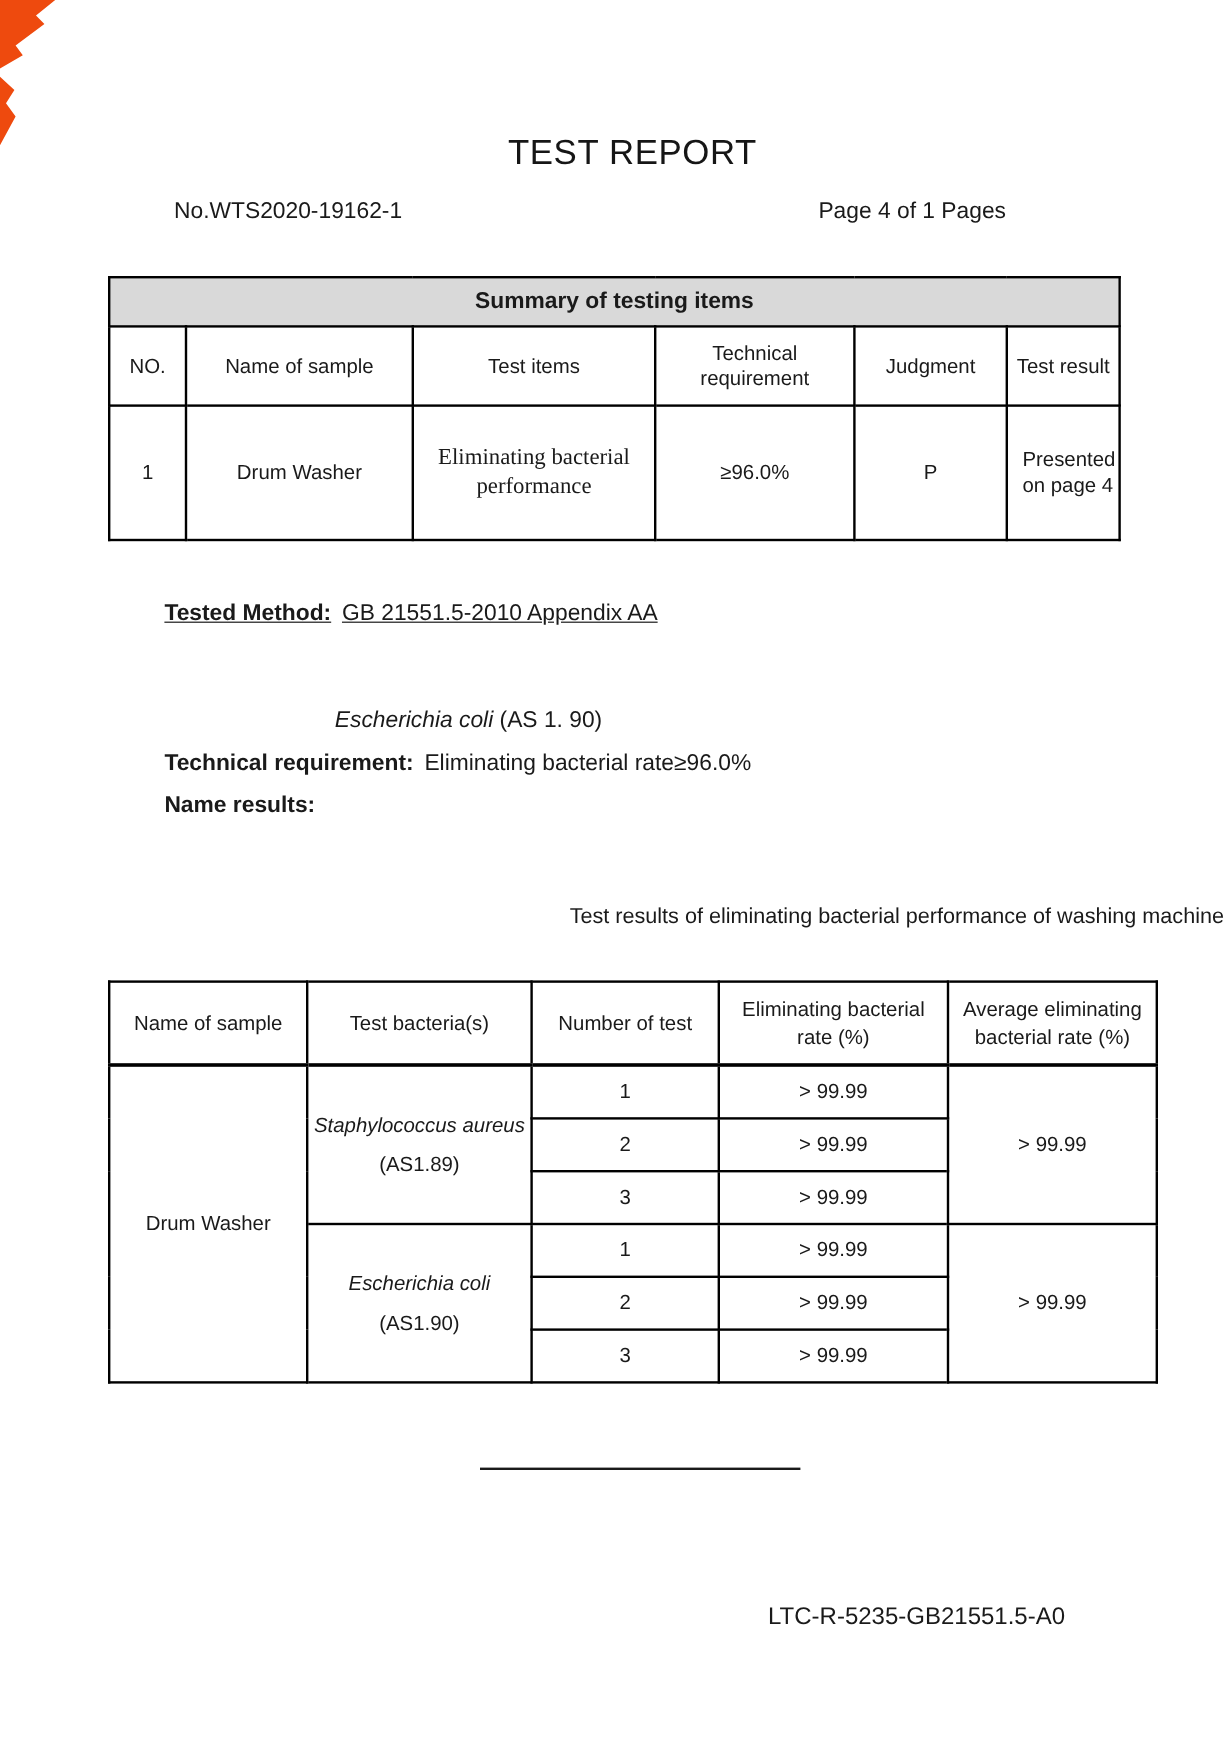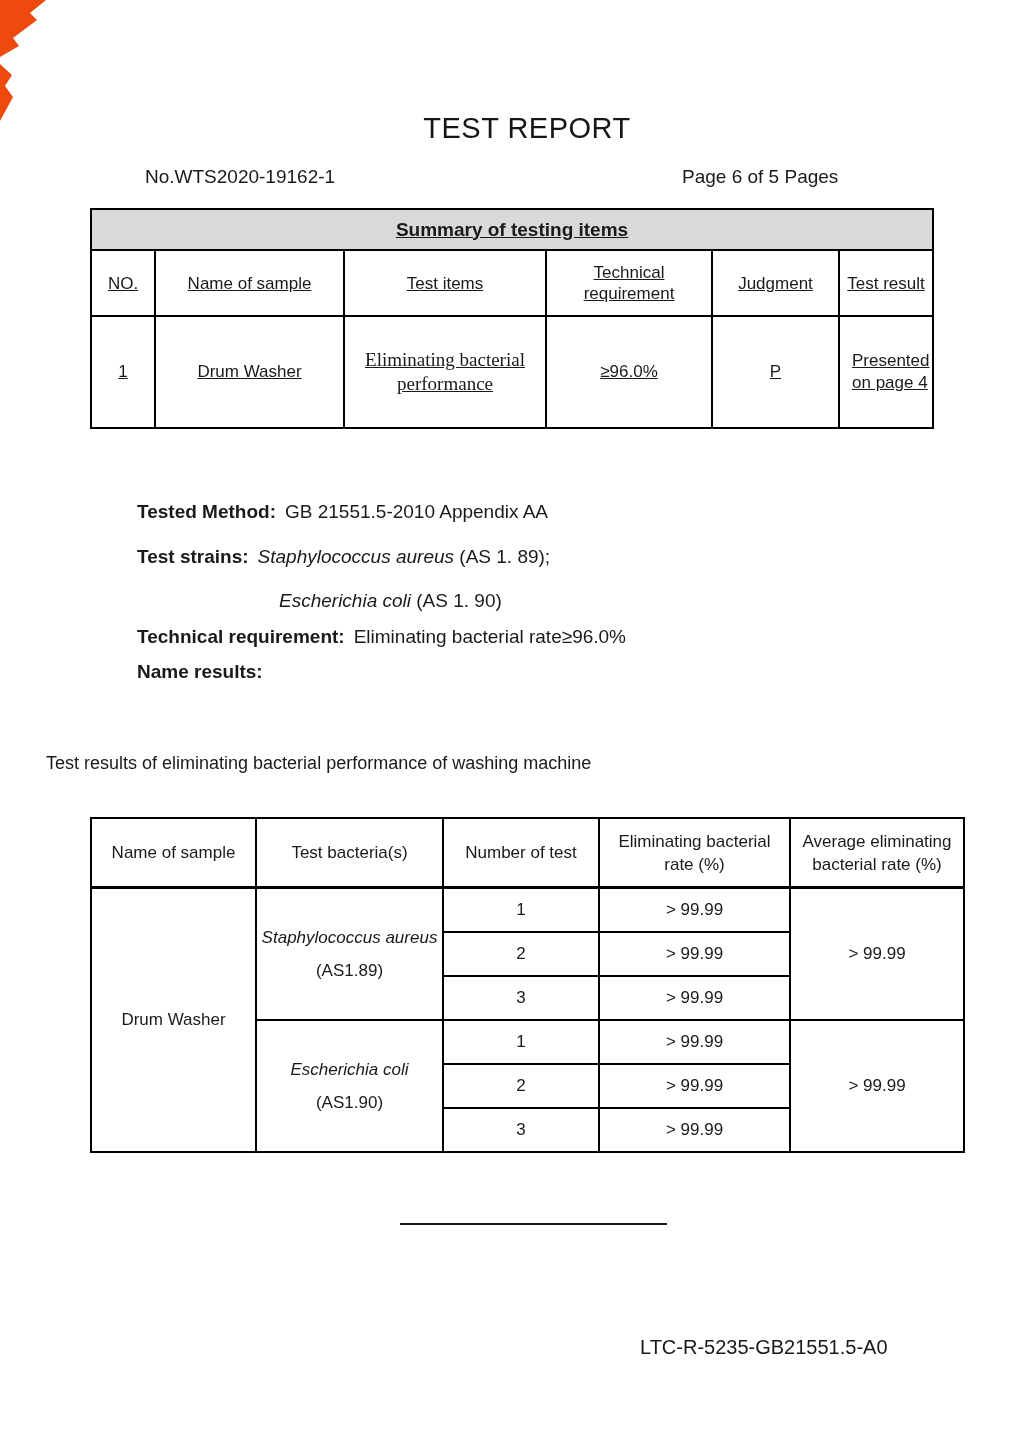--- a/index.html
+++ b/index.html
@@ -14,35 +14,35 @@
          font-size:29px;letter-spacing:0.5px;color:#161616;}
   .report-no{position:absolute;left:145px;top:166px;font-size:19px;}
   .page-indicator{position:absolute;left:682px;top:166px;font-size:19px;}
 
   
   table{border-collapse:collapse;table-layout:fixed;position:absolute;background:#fff;}
   td,th{border:2px solid #000;font-weight:normal;text-align:center;vertical-align:middle;
         font-size:17px;padding:0 4px;overflow:hidden;}
 
   
-  .t1{left:90px;top:208px;width:842px;text-decoration:underline;}
+  .t1{left:90px;top:230px;width:842px;}
   .t1 .band th{background:#d9d9d9;font-weight:bold;font-size:19px;height:39px;}
   .t1 .head th{height:64px;line-height:21px;}
   .t1 .data td{height:110px;}
   .t1 .serif{font-family:"Liberation Serif",serif;font-size:19px;line-height:24px;}
   .t1 .result{text-align:left;padding-left:12px;line-height:22px;}
 
   
   .m-line{position:absolute;left:137px;font-size:19px;white-space:nowrap;}
   .m-line .lbl{font-weight:bold;margin-right:9px;}
   .it{font-style:italic;}
-  .m1{top:501px;} .m2{top:546px;} .m3{top:590px;left:279px;} .m4{top:626px;} .m5{top:661px;}
+  .m1{top:501px;text-decoration:underline;} .m2{top:546px;} .m3{top:590px;left:279px;} .m4{top:626px;} .m5{top:661px;}
 
   
-  .t2-caption{position:absolute;left:46px;right:0;top:753px;text-align:left;font-size:18px;}
+  .t2-caption{position:absolute;left:46px;right:0;top:753px;text-align:right;font-size:18px;}
 
   
   .t2{left:90px;top:817px;width:873px;}
   .t2 .head th{height:67px;line-height:23px;border-bottom-width:3px;}
   .t2 td{height:42px;}
   .t2 .bact{line-height:22px;}
   .t2 .bact .code{display:block;margin-top:11px;font-style:normal;}
   .t2 .bact .sp{display:block;}
 
   
@@ -54,21 +54,21 @@
 
 <div class="page">
 
   <svg class="corner-marks" width="60" height="130" viewBox="0 0 60 130">
     <polygon points="0,0 46,0 30,13 37,20 13,38 19,46 0,57" fill="#ee4a0e"></polygon>
     <polygon points="0,64 12,75 5,86 13,97 0,121" fill="#ee4a0e"></polygon>
   </svg>
 
   <div class="title">TEST REPORT</div>
   <div class="report-no">No.WTS2020-19162-1</div>
-  <div class="page-indicator">Page 6 of 5 Pages</div>
+  <div class="page-indicator">Page 4 of 1 Pages</div>
 
   <table class="t1">
     <colgroup>
       <col style="width:64px">
         <col style="width:189px">
         <col style="width:202px">
       <col style="width:166px">
         <col style="width:127px">
         <col style="width:94px">
     </colgroup>
@@ -90,23 +90,20 @@
       <td class="serif">Eliminating bacterial performance</td>
       <td>≥96.0%</td>
       <td>P</td>
       <td class="result">Presented on page 4</td>
     </tr>
   </tbody>
     </table>
 
   <div class="m-line m1">
     <span class="lbl">Tested Method:</span><span>GB 21551.5-2010 Appendix AA</span>
-  </div>
-  <div class="m-line m2">
-    <span class="lbl">Test strains:</span><span class="it">Staphylococcus aureus</span>&nbsp;<span>(AS 1. 89);</span>
   </div>
   <div class="m-line m3">
     <span class="it">Escherichia coli</span>&nbsp;<span>(AS 1. 90)</span>
   </div>
   <div class="m-line m4">
     <span class="lbl">Technical requirement:</span><span>Eliminating bacterial rate≥96.0%</span>
   </div>
   <div class="m-line m5">
     <span class="lbl">Name results:</span>
   </div>

